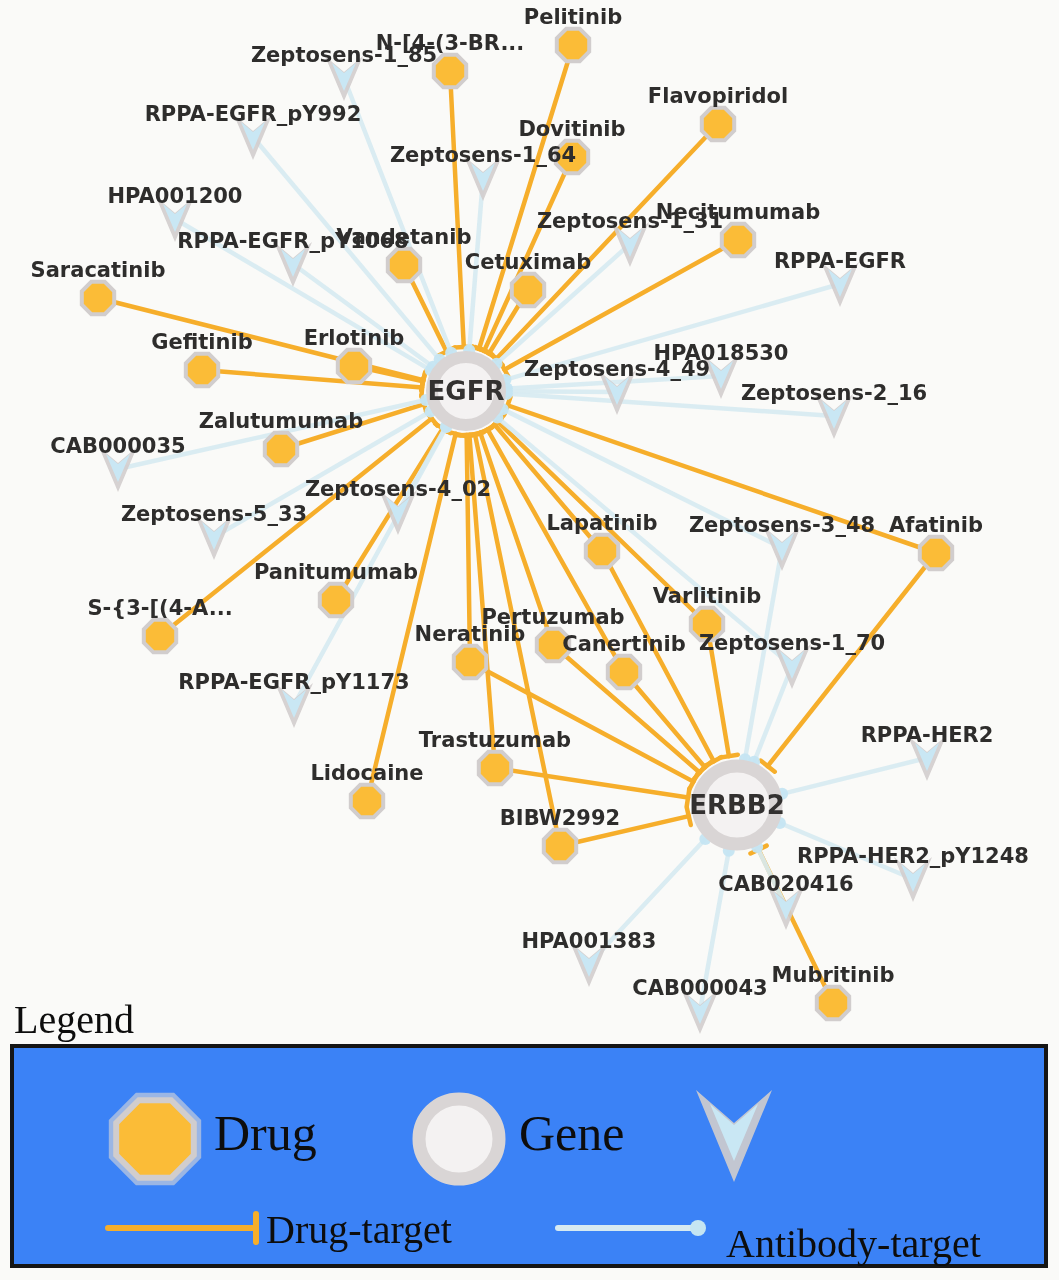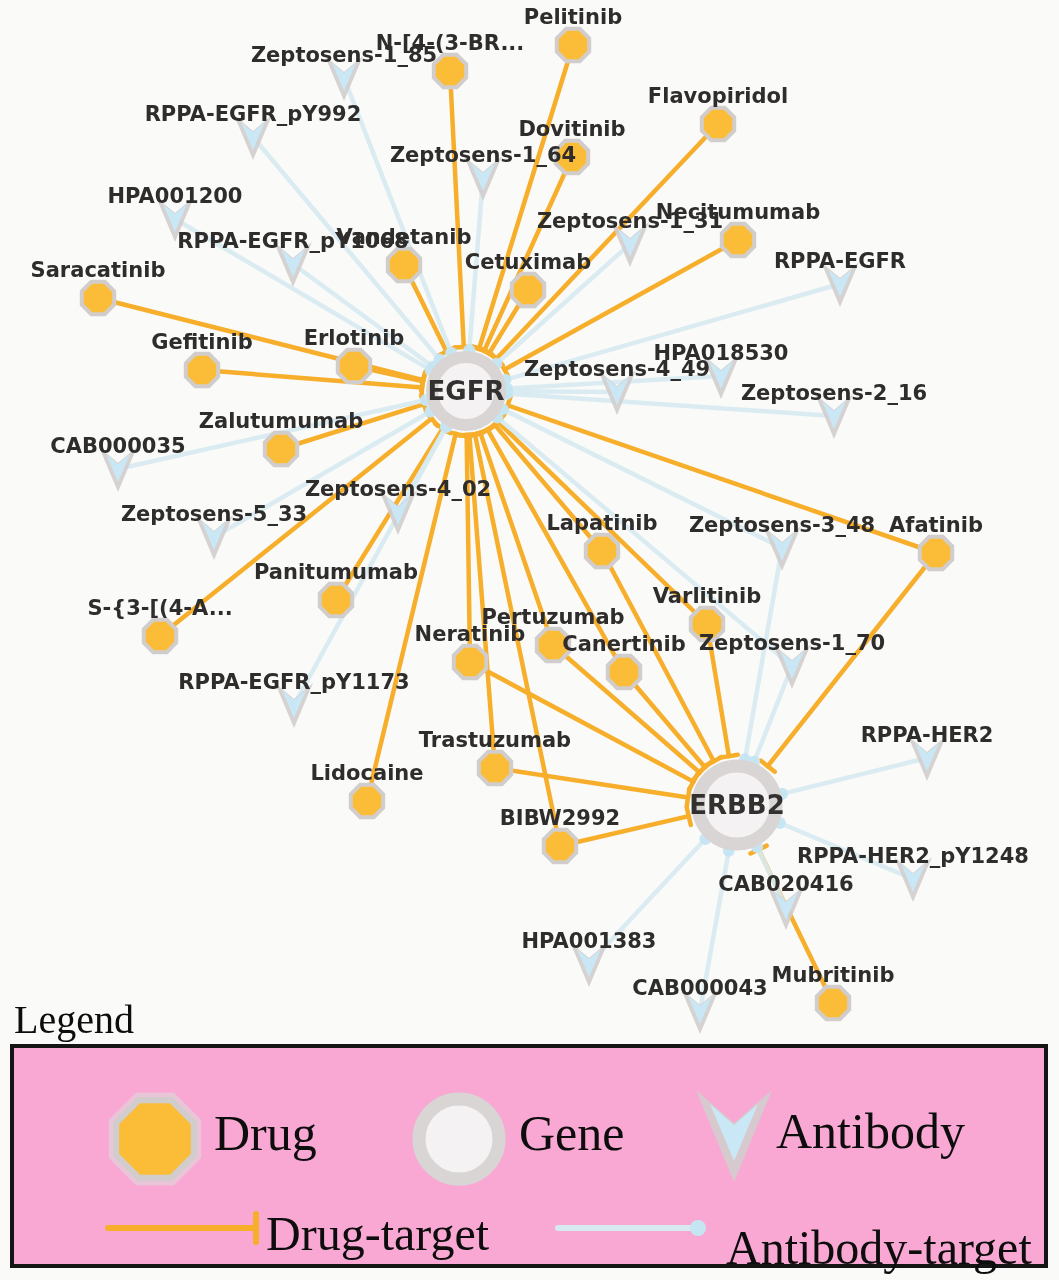--- a/index.html
+++ b/index.html
@@ -25,32 +25,32 @@
   }
   .legend-title{
     position:absolute;left:14px;top:996px;
     font-family:"Liberation Serif",serif;
     font-weight:normal;font-size:40px;color:#0d0d0d;
   }
   .legend-box{
     position:absolute;left:10px;top:1044px;
     width:1030px;height:216px;
     border:4px solid #151515;
-    background:#f9a8d4;
+    background:#3b82f6;
   }
   .legend-item-label{
     position:absolute;
     font-family:"Liberation Serif",serif;
     font-size:50px;color:#0d0d0d;line-height:1;
     white-space:nowrap;
   }
   .legend-edge-label{
     position:absolute;
     font-family:"Liberation Serif",serif;
-    font-size:48px;color:#0d0d0d;line-height:1;
+    font-size:40px;color:#0d0d0d;line-height:1;
     white-space:nowrap;
   }
   .legend-icon{position:absolute;}
 </style>
 </head>
 <body>
 
 <div id="canvas">
   <svg id="graph" width="1059" height="1280" viewBox="0 0 1059 1280">
       <g>
@@ -493,21 +493,20 @@
 
     <svg class="legend-icon" id="legend-gene-icon" style="left:390px;top:36px" width="110" height="110">
         <circle cx="55" cy="55" r="40" fill="#f4f2f2" stroke="#d9d5d5" stroke-width="13"></circle>
       </svg>
     <div class="legend-item-label" style="left:505px;top:60px">Gene</div>
 
     <svg class="legend-icon" id="legend-antibody-icon" style="left:665px;top:30px" width="110" height="120">
         <polygon points="17,12 55,45 93,12 55,104" fill="#d1cdcd" fill-opacity="0.9"></polygon>
         <polygon points="31,26 55,47 79,26 55,83" fill="#c9e7f4"></polygon>
       </svg>
-    <div class="legend-item-label" style="left:762px;top:58px">Antibody</div>
 
     <svg class="legend-icon" id="legend-drug-edge-icon" style="left:90px;top:162px" width="170" height="36">
         <line x1="4" y1="18" x2="150" y2="18" stroke="#f6ae2b" stroke-width="6" stroke-linecap="round"></line>
         <line x1="152" y1="4" x2="152" y2="32" stroke="#f6ae2b" stroke-width="6" stroke-linecap="round"></line>
       </svg>
     <div class="legend-edge-label" style="left:252px;top:162px">Drug-target</div>
 
     <svg class="legend-icon" id="legend-antibody-edge-icon" style="left:540px;top:162px" width="170" height="36">
         <line x1="4" y1="18" x2="138" y2="18" stroke="#d7eaf1" stroke-width="6" stroke-linecap="round"></line>
         <circle cx="144" cy="18" r="8" fill="#c5e5f2"></circle>

